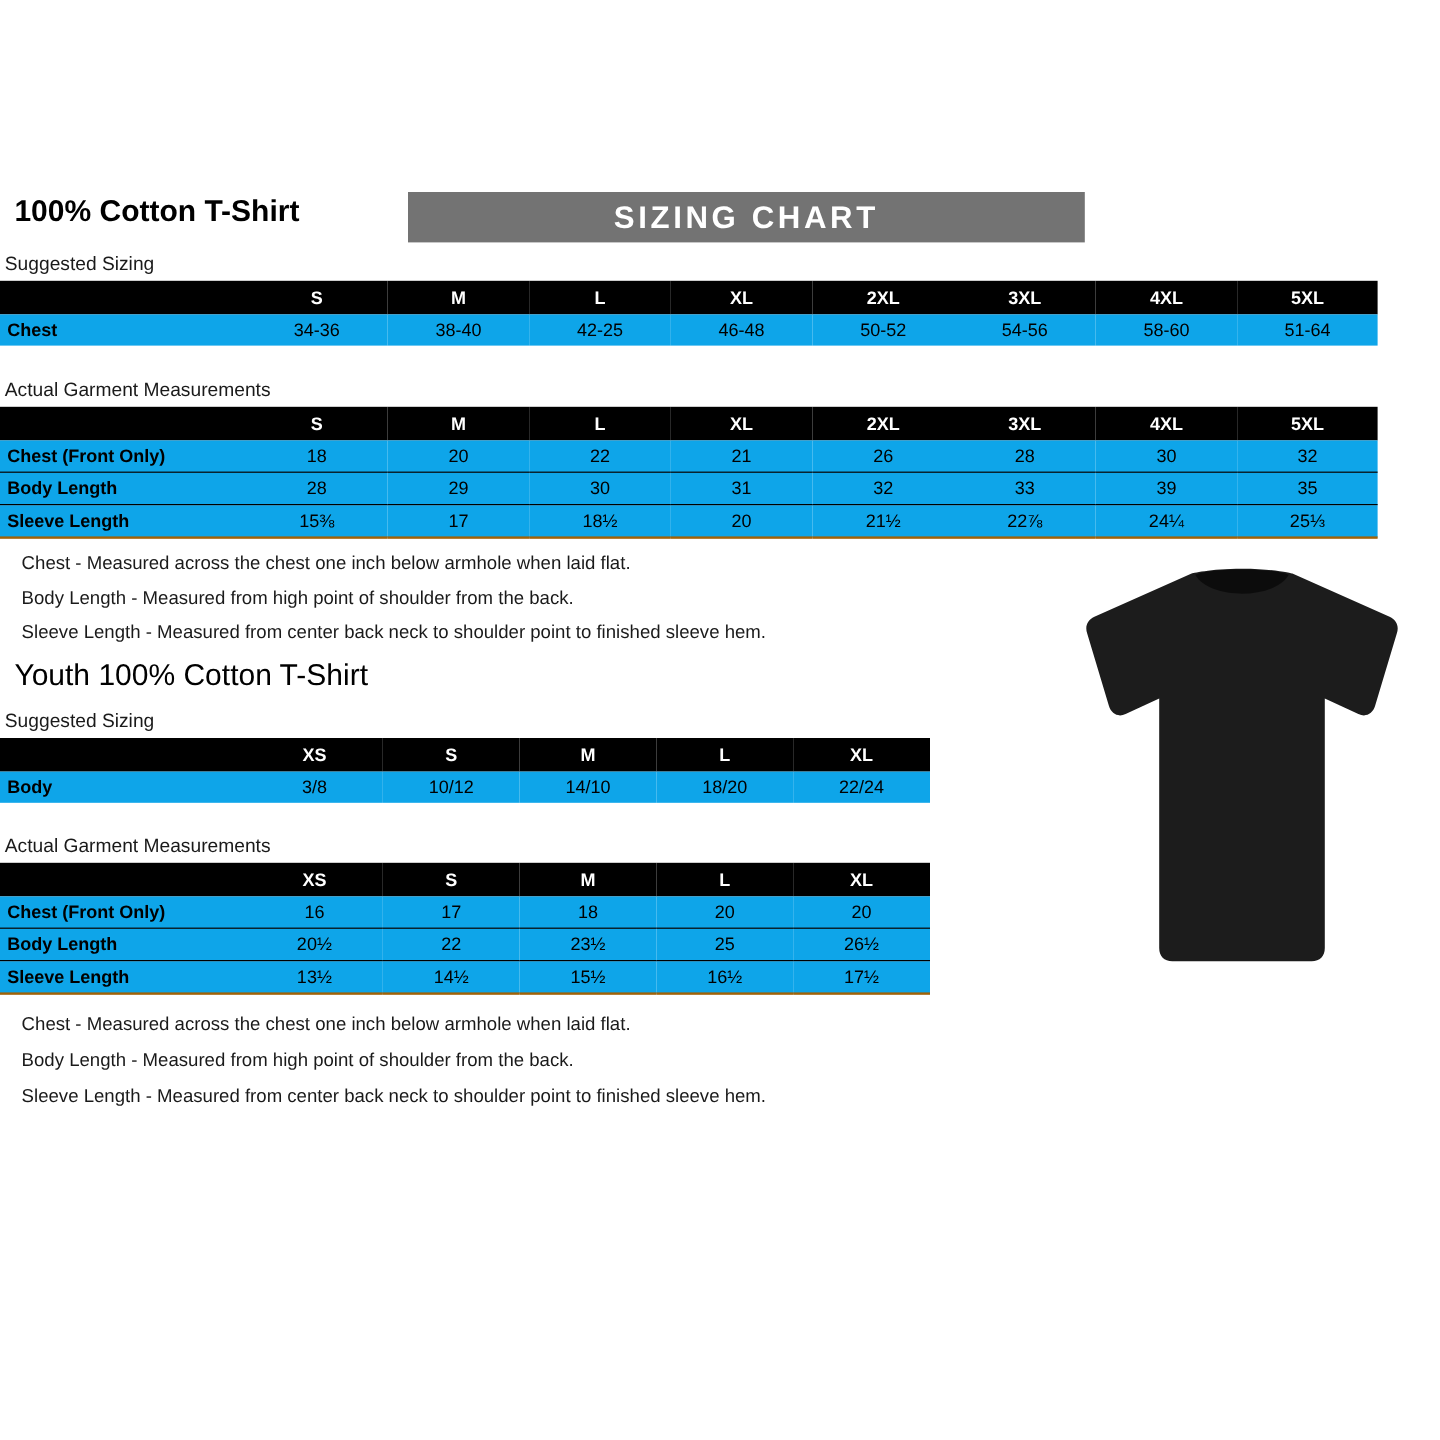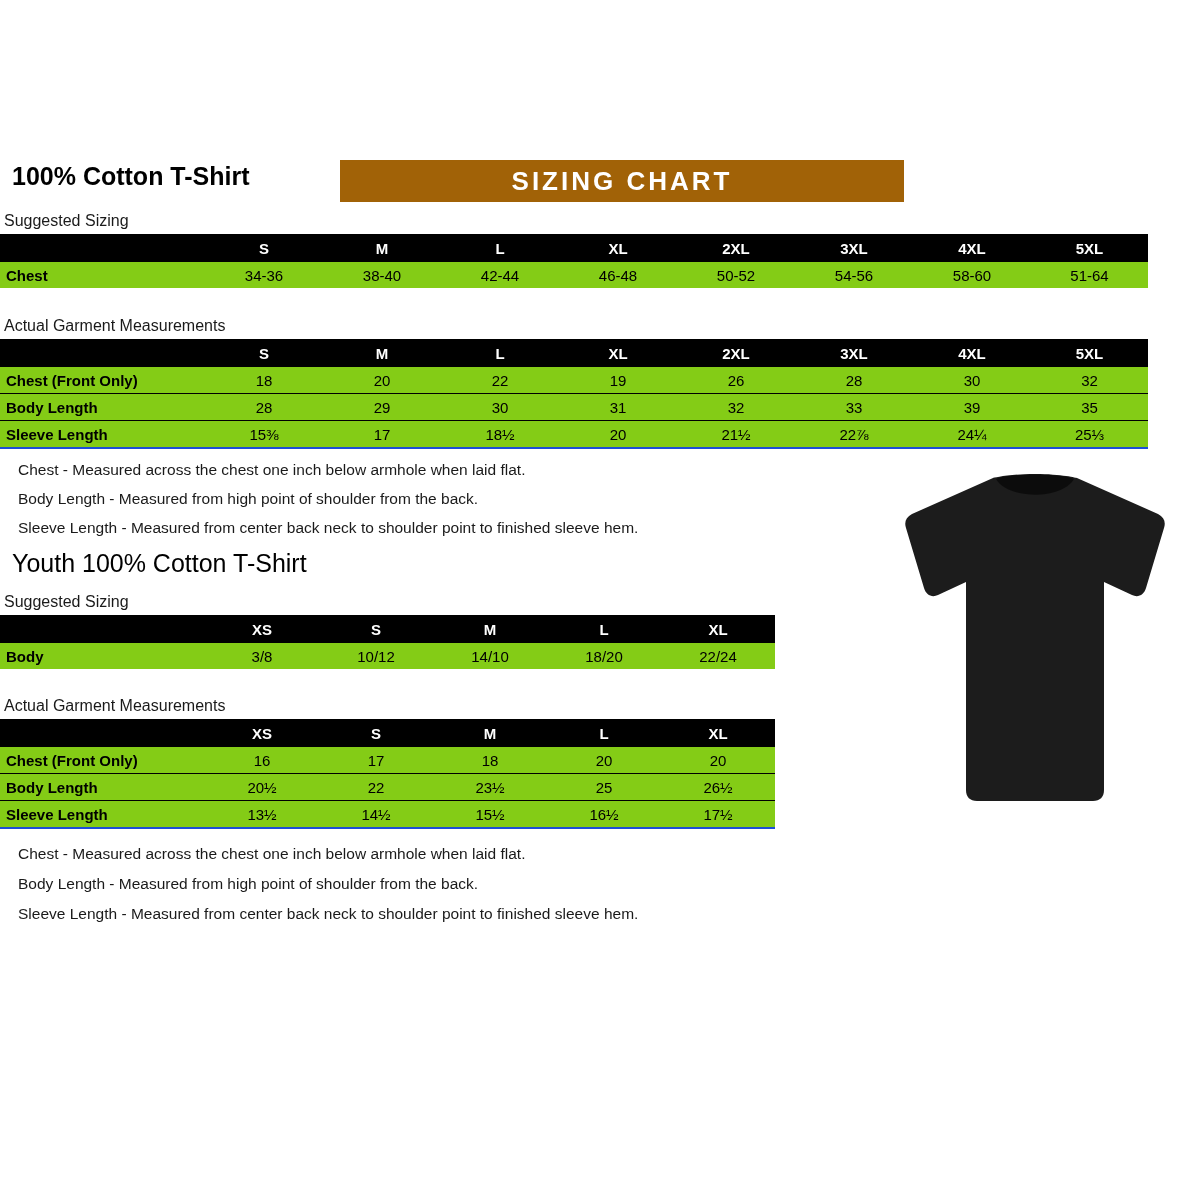--- a/index.html
+++ b/index.html
@@ -33,21 +33,21 @@
     font-weight: bold;
     letter-spacing: 0px;
     white-space: nowrap;
   }
   .sizing-banner {
     position: absolute;
     left: 340px;
     top: 160px;
     width: 564px;
     height: 42px;
-    background: #a16207;
+    background: #737373;
   }
   .sizing-banner-text {
     position: absolute;
     left: 0;
     top: 0;
     width: 564px;
     height: 42px;
     line-height: 42px;
     text-align: center;
     color: #ffffff;
@@ -84,33 +84,33 @@
     font-size: 15px;
     text-align: center;
     height: 28px;
   }
   table.chart thead th.rowlabel {
     text-align: left;
     padding-left: 6px;
   }
   table.chart tbody td {
     text-align: center;
-    background: #84cc16;
+    background: #0ea5e9;
   }
   table.chart tbody td.rowlabel {
     text-align: left;
     padding-left: 6px;
     font-weight: bold;
     font-size: 15px;
   }
   table.chart.ruled tbody tr {
     border-bottom: 1px solid #000000;
   }
   table.chart.ruled tbody tr:last-child {
-    border-bottom: 2px solid #1d4ed8;
+    border-bottom: 2px solid #a16207;
   }
 
   
   .note {
     position: absolute;
     font-size: 15.5px;
     color: #1a1a1a;
     white-space: nowrap;
   }
 
@@ -168,21 +168,21 @@
           <th>3XL</th>
           <th>4XL</th>
           <th>5XL</th>
         </tr>
       </thead>
     <tbody>
         <tr>
           <td class="rowlabel">Chest</td>
           <td>34-36</td>
           <td>38-40</td>
-          <td>42-44</td>
+          <td>42-25</td>
           <td>46-48</td>
           <td>50-52</td>
           <td>54-56</td>
           <td>58-60</td>
           <td>51-64</td>
         </tr>
       </tbody>
   </table>
 
   <div class="section-label" style="left:4px; top:317px;">Actual Garment Measurements</div>
@@ -211,21 +211,21 @@
           <th>4XL</th>
           <th>5XL</th>
         </tr>
       </thead>
     <tbody>
         <tr>
           <td class="rowlabel">Chest (Front Only)</td>
           <td>18</td>
           <td>20</td>
           <td>22</td>
-          <td>19</td>
+          <td>21</td>
           <td>26</td>
           <td>28</td>
           <td>30</td>
           <td>32</td>
         </tr>
         <tr>
           <td class="rowlabel">Body Length</td>
           <td>28</td>
           <td>29</td>
           <td>30</td>

